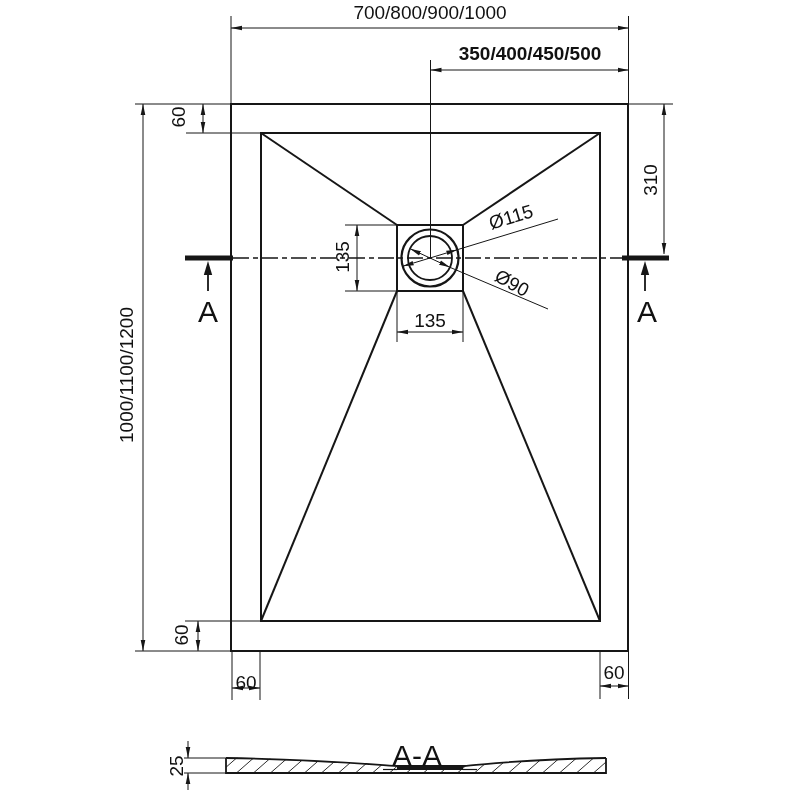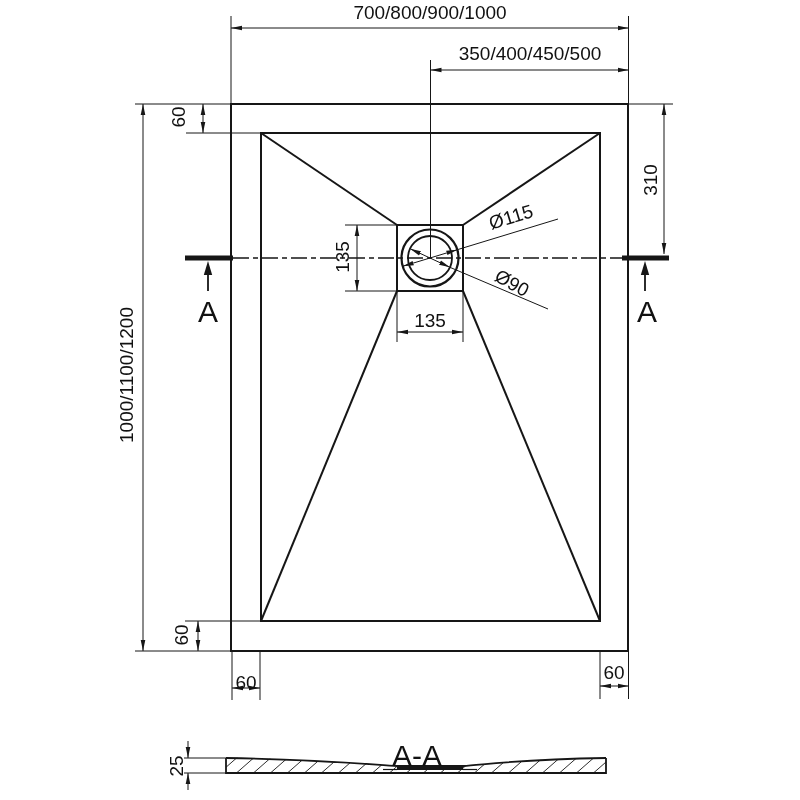--- a/index.html
+++ b/index.html
@@ -131,21 +131,21 @@
     <line x1="463" y1="769.5" x2="477" y2="769.5" stroke-width="1.2"></line>
 
     <line x1="184" y1="758" x2="226" y2="758" stroke-width="1"></line>
     <line x1="184" y1="773" x2="226" y2="773" stroke-width="1"></line>
     <line x1="188" y1="741" x2="188" y2="758" stroke-width="1" marker-end="url(#ah)"></line>
     <line x1="188" y1="790" x2="188" y2="773" stroke-width="1" marker-end="url(#ah)"></line>
   </g>
 </svg>
 
 <div class="lbl" style="left:430px;top:12px;">700/800/900/1000</div>
-<div class="lbl" style="left:530px;top:53px;">350/400/450/500</div>
+<div class="lbl" style="left:530px;top:53px;font-weight:bold;">350/400/450/500</div>
 <div class="lbl r90" style="left:126px;top:375px;">1000/1100/1200</div>
 <div class="lbl r90" style="left:650px;top:180px;">310</div>
 <div class="lbl r90" style="left:178px;top:117px;">60</div>
 <div class="lbl r90" style="left:342px;top:257px;">135</div>
 <div class="lbl" style="left:430px;top:320px;">135</div>
 <div class="lbl" style="left:511px;top:217px;transform:translate(-50%,-50%) rotate(-17deg);">Ø115</div>
 <div class="lbl" style="left:512px;top:283px;transform:translate(-50%,-50%) rotate(29deg);">Ø90</div>
 <div class="lbl r90" style="left:181px;top:635px;">60</div>
 <div class="lbl" style="left:246px;top:682px;">60</div>
 <div class="lbl" style="left:614px;top:672px;">60</div>

